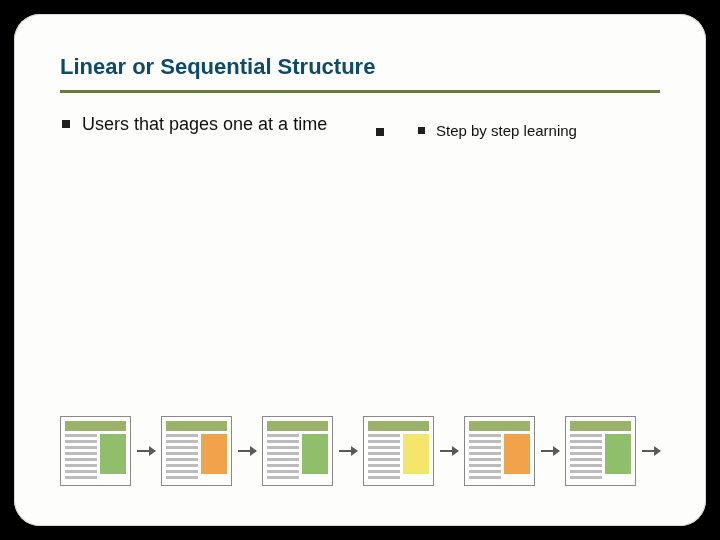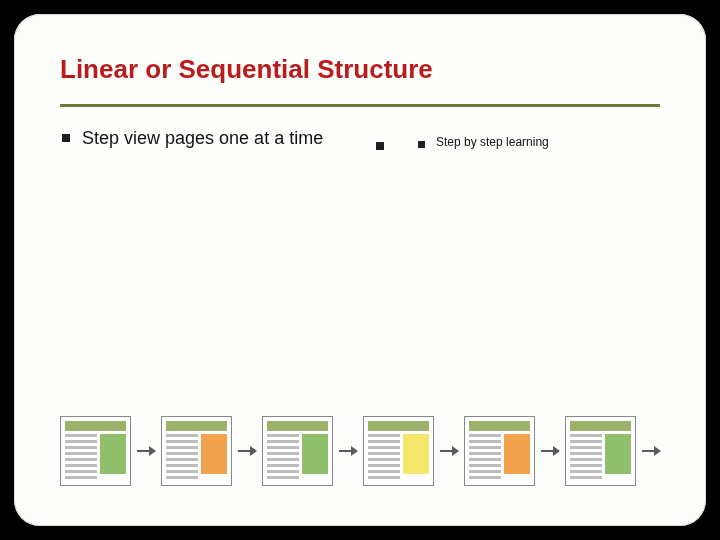--- a/index.html
+++ b/index.html
@@ -1,25 +1,25 @@
 <!DOCTYPE html>
 <html><head>
 <meta charset="utf-8">
 <style>
   html,body{margin:0;padding:0}
   body{width:720px;height:540px;background:#000;font-family:Arial,Helvetica,sans-serif;position:relative}
   .slide{position:absolute;inset:14px;background:#fdfdfb;border-radius:26px;box-shadow:inset 0 0 0 1px #d9d9d2;padding:40px 46px 30px 46px;box-sizing:border-box}
-  .title{font-size:26px;font-weight:bold;color:#b91c1c;margin:0 0 19px 0}
+  .title{font-size:22px;font-weight:bold;color:#0c4a6e;margin:0 0 10px 0}
   .rule{height:3px;background:#6a7a3a;margin:4px 0 20px 0}
   .cols{display:flex;gap:28px}
   .col{flex:1;font-size:18px;line-height:1.28;color:#111}
   ul{list-style:none;margin:0;padding:0}
   li.b1{position:relative;padding-left:22px;margin-bottom:14px}
   li.b1::before{content:"";position:absolute;left:2px;top:7px;width:8px;height:8px;background:#1f1f1f}
-  li.b2{position:relative;padding-left:22px;font-size:12px;margin-top:8px;margin-bottom:2px}
+  li.b2{position:relative;padding-left:22px;font-size:15px;margin-top:8px;margin-bottom:2px}
   li.b2::before{content:"";position:absolute;left:4px;top:6px;width:7px;height:7px;background:#1f1f1f}
   ul.sub{margin:6px 0 0 18px}
   .diagram{position:absolute;left:46px;right:46px;bottom:40px;display:flex;align-items:center;gap:6px}
   .page{width:90px;height:68px;border:1px solid #888;background:#fff}
   .page .tbar{height:10px;background:#9bb26b;margin:4px 4px 3px 4px}
   .page .body{display:flex;gap:3px;padding:0 4px}
   .page .lines{flex:1}
   .page .lines div{height:3px;background:#bcbcbc;margin-bottom:3px}
   .page .block{width:26px;height:40px}
   .g{background:#8fbf6b}
@@ -31,21 +31,21 @@
 </head>
 <body>
 
 <div class="slide">
   <h1 class="title">Linear or Sequential Structure</h1>
   <div class="rule"></div>
 
   <div class="cols">
     <div class="col">
       <ul>
-        <li class="b1">Step view pages one at a time</li>
+        <li class="b1">Users that pages one at a time</li>
       </ul>
     </div>
     <div class="col">
       <ul>
         <li class="b1">
           <ul class="sub">
             <li class="b2">Step by step learning</li>
           </ul>
         </li>
       </ul>

